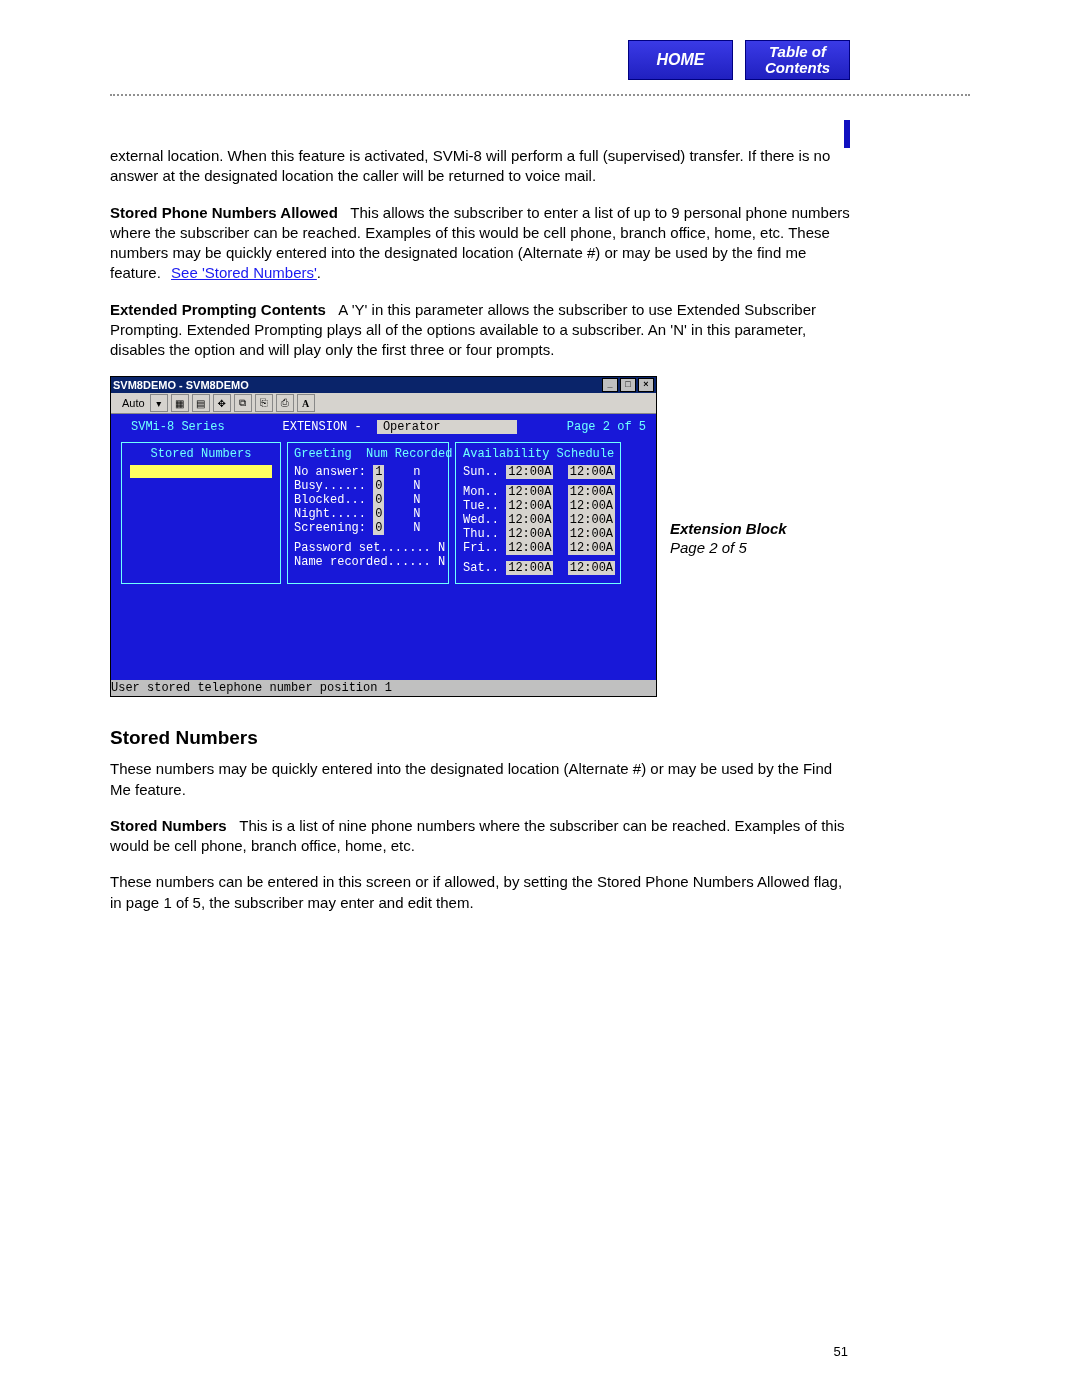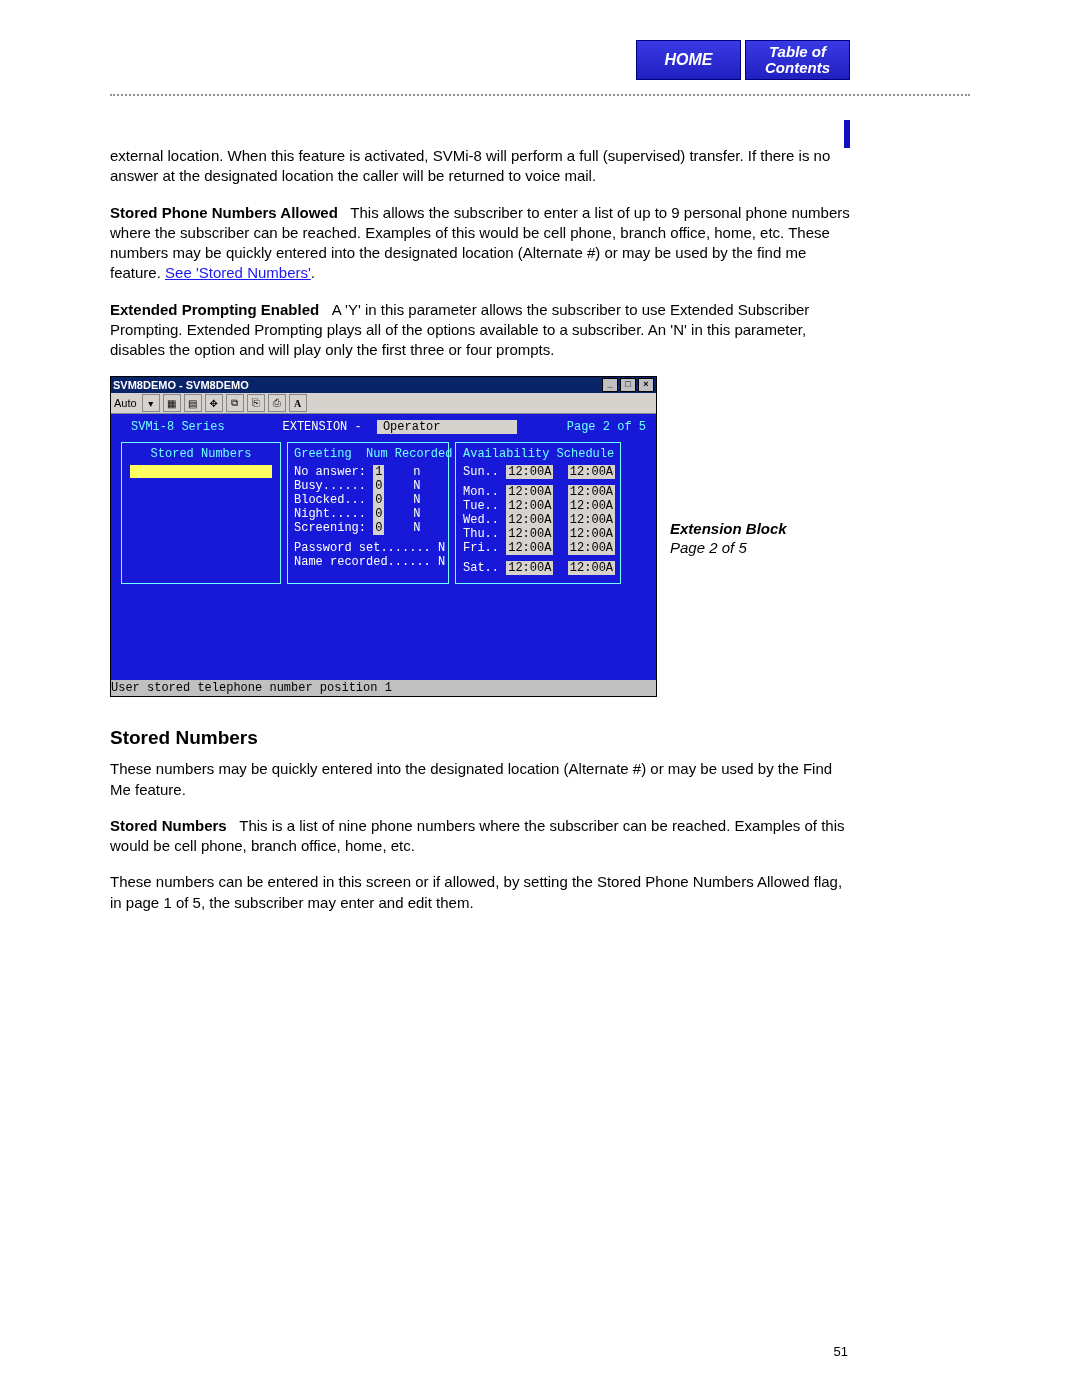--- a/index.html
+++ b/index.html
@@ -14,21 +14,21 @@
   .page {
     width: 1080px;
     min-height: 1397px;
     position: relative;
     box-sizing: border-box;
     padding: 40px 0 40px 0;
   }
   .top-nav {
     display: flex;
     justify-content: flex-end;
-    gap: 4px;
+    gap: 12px;
     padding: 0 230px 14px 0;
   }
   .nav-btn {
     background: linear-gradient(#3a3ae6, #2020c0);
     color: #fff;
     font-weight: bold;
     font-style: italic;
     text-align: center;
     padding: 10px 0;
     width: 105px;
@@ -54,21 +54,21 @@
     top: 120px;
     width: 6px;
     height: 28px;
     background: #1010c0;
   }
   .content {
     padding: 50px 230px 0 110px;
   }
   p { margin: 0 0 16px 0; line-height: 1.35; }
   .bold-lead { font-weight: bold; font-family: Arial, Helvetica, sans-serif; }
-  a.link { color: #1a1af0; text-decoration: underline; }
+  a.link { color: #1a1af0; text-decoration: underline; margin-left: 6px; }
 
   
   .term-wrap {
     position: relative;
     margin: 10px 0 30px 0;
   }
   .term {
     width: 545px;
     background: #84cc16;
     border: 1px solid #000;
@@ -104,21 +104,21 @@
     color:#000;
   }
   .term-toolbar .tool {
     width: 16px; height: 16px;
     background: #d6d3ce;
     border: 1px solid #888;
     display:flex; align-items:center; justify-content:center;
     font-size: 10px;
     font-family: "Times New Roman", serif;
   }
-  .term-toolbar .txt { font-size:11px; font-family: Arial, sans-serif; margin-right:2px;}
+  .term-toolbar .txt { font-size:11px; font-family: Arial, sans-serif; margin-right:2px;margin-left:8px;}
   .term-body {
     background: #1818d8;
     padding: 0;
   }
   .hdr-row {
     display: flex;
     justify-content: space-between;
     align-items: center;
     padding: 6px 10px 2px 20px;
     color: #6fffff;
@@ -215,21 +215,21 @@
   <div class="side-bar"></div>
 
   <div class="content">
     <p>external location. When this feature is activated, SVMi-8 will perform a full (supervised) transfer. If there is no answer at the designated location the caller will be returned to voice mail.</p>
 
     <p>
       <span class="bold-lead">Stored Phone Numbers Allowed</span>&nbsp;&nbsp;&nbsp;<span>This allows the subscriber to enter a list of up to 9 personal phone numbers where the subscriber can be reached. Examples of this would be cell phone, branch office, home, etc. These numbers may be quickly entered into the designated location (Alternate #) or may be used by the find me feature. </span><a href="#" class="link">See 'Stored Numbers'</a><span>.</span>
     </p>
 
     <p>
-      <span class="bold-lead">Extended Prompting Enabled</span>&nbsp;&nbsp;&nbsp;<span>A 'Y' in this parameter allows the subscriber to use Extended Subscriber Prompting. Extended Prompting plays all of the options available to a subscriber.  An 'N' in this parameter, disables the option and will play only the first three or four prompts.</span>
+      <span class="bold-lead">Extended Prompting Contents</span>&nbsp;&nbsp;&nbsp;<span>A 'Y' in this parameter allows the subscriber to use Extended Subscriber Prompting. Extended Prompting plays all of the options available to a subscriber.  An 'N' in this parameter, disables the option and will play only the first three or four prompts.</span>
     </p>
 
     <div class="term-wrap">
       <div class="term">
         <div class="term-titlebar">
           <span>SVM8DEMO - SVM8DEMO</span>
           <span class="btns">
             <span class="wb">_</span>
             <span class="wb">□</span>
             <span class="wb">×</span>

